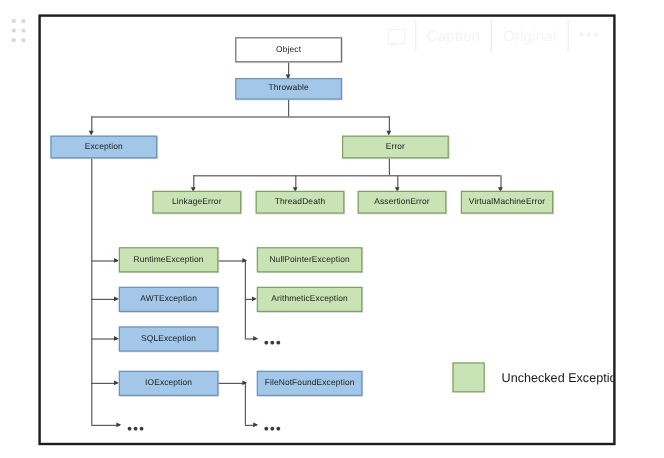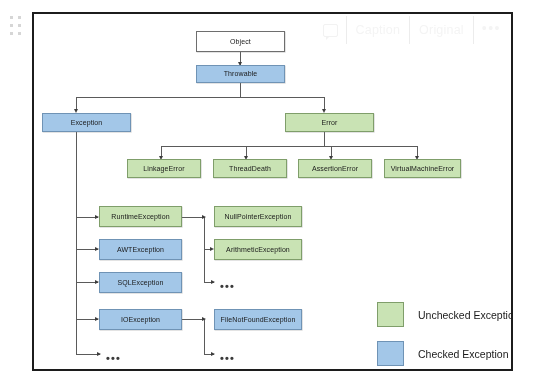--- a/index.html
+++ b/index.html
@@ -264,19 +264,15 @@
 
   <div class="ellipsis" style="left:72px; top:341px;">•••</div>
   <div class="ellipsis" style="left:186px; top:269px;">•••</div>
   <div class="ellipsis" style="left:186px; top:341px;">•••</div>
 
   <div id="legend">
     <div class="legend-row">
       <span class="legend-swatch green"></span>
       <span class="legend-label">Unchecked Exception</span>
     </div>
-    <div class="legend-row">
-      <span class="legend-swatch blue"></span>
-      <span class="legend-label">Checked Exception</span>
-    </div>
   </div>
 
 </div>
 
 </body></html>

